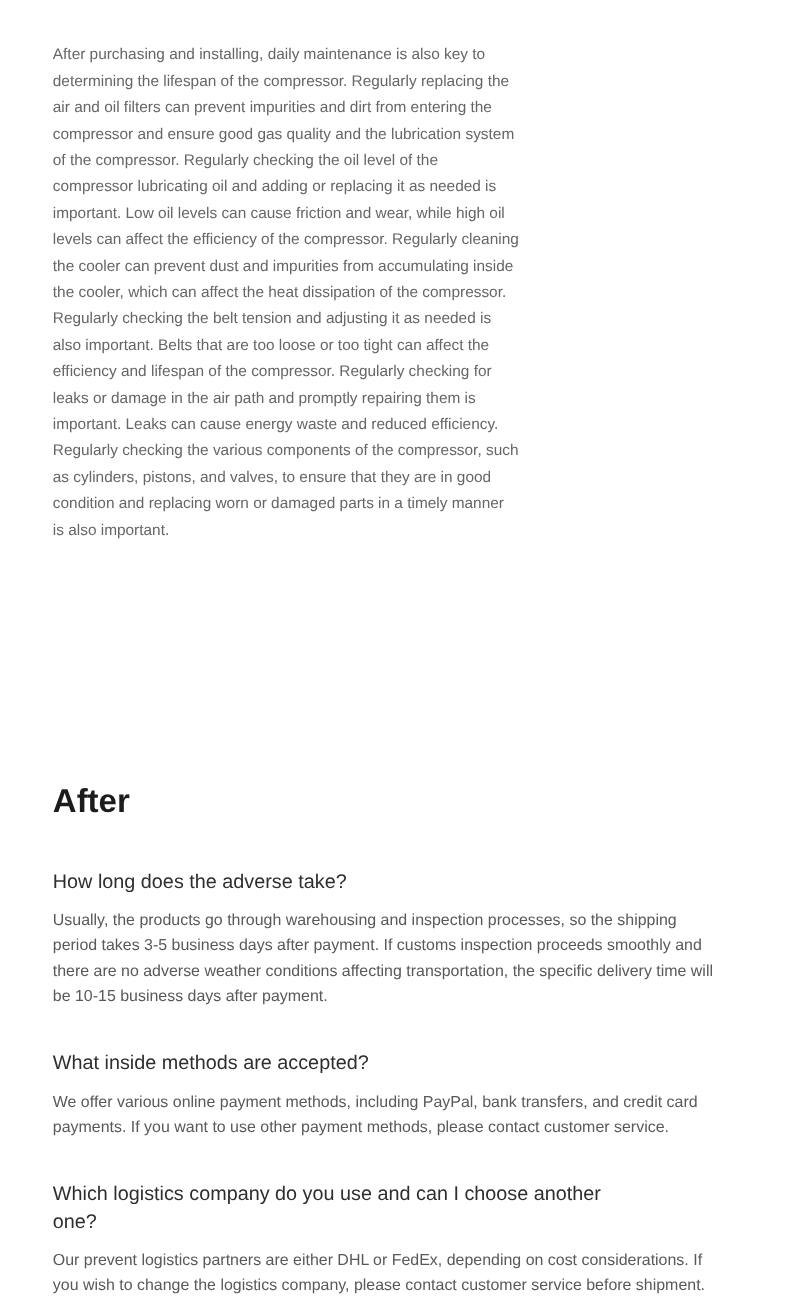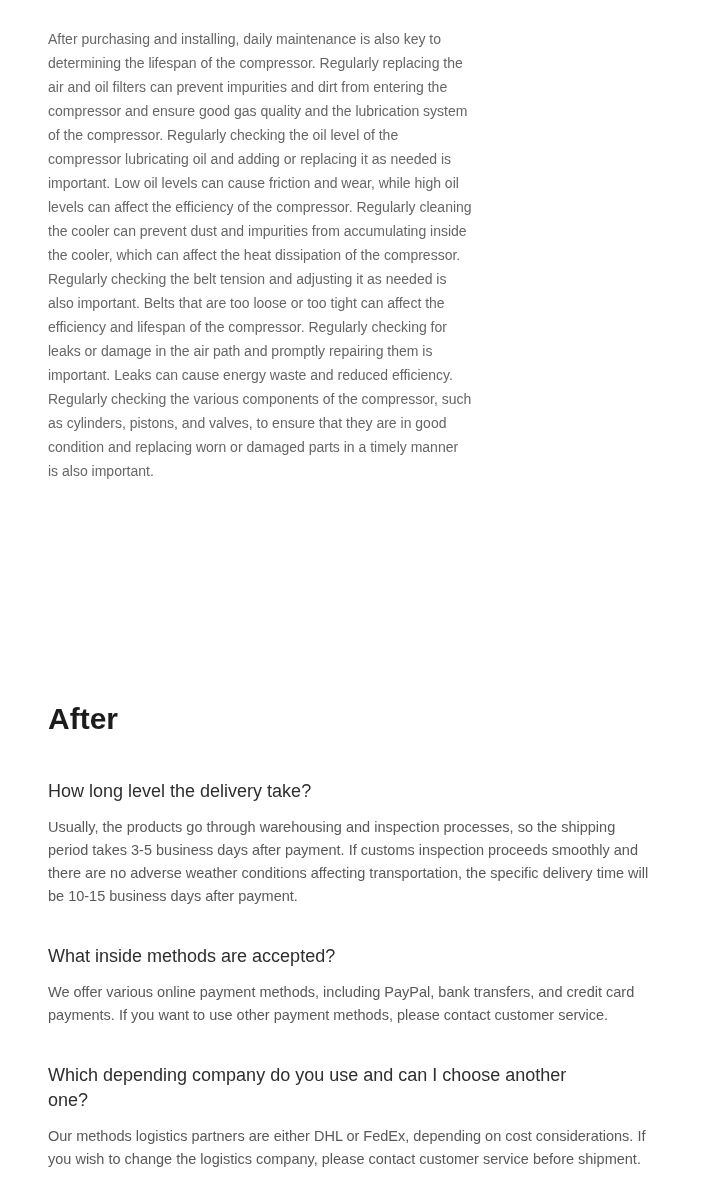--- a/index.html
+++ b/index.html
@@ -8,21 +8,21 @@
     width: 728px;
     height: 1180px;
     overflow: hidden;
     font-family: "Liberation Sans", "DejaVu Sans", sans-serif;
     -webkit-font-smoothing: antialiased;
   }
   .page {
     width: 728px;
     height: 1142px;
     background: #ffffff;
-    padding: 27px 20px 18px 48px;
+    padding: 37px 20px 18px 48px;
   }
   
   .desc-text {
     width: 424px;
     font-size: 14px;
     line-height: 24px;
     color: #666666;
     font-weight: 400;
   }
   
@@ -57,28 +57,28 @@
 <div class="page">
 
   <section class="description-section">
     <p class="desc-text">After purchasing and installing, daily maintenance is also key to determining the lifespan of the compressor. Regularly replacing the air and oil filters can prevent impurities and dirt from entering the compressor and ensure good gas quality and the lubrication system of the compressor. Regularly checking the oil level of the compressor lubricating oil and adding or replacing it as needed is important. Low oil levels can cause friction and wear, while high oil levels can affect the efficiency of the compressor. Regularly cleaning the cooler can prevent dust and impurities from accumulating inside the cooler, which can affect the heat dissipation of the compressor. Regularly checking the belt tension and adjusting it as needed is also important. Belts that are too loose or too tight can affect the efficiency and lifespan of the compressor. Regularly checking for leaks or damage in the air path and promptly repairing them is important. Leaks can cause energy waste and reduced efficiency. Regularly checking the various components of the compressor, such as cylinders, pistons, and valves, to ensure that they are in good condition and replacing worn or damaged parts in a timely manner is also important.</p>
   </section>
 
   <section class="faq-section">
     <h2 class="faq-title">After</h2>
 
     <div class="faq-item">
-      <h3 class="faq-question">How long level the delivery take?</h3>
+      <h3 class="faq-question">How long does the adverse take?</h3>
       <p class="faq-answer">Usually, the products go through warehousing and inspection processes, so the shipping period takes 3-5 business days after payment. If customs inspection proceeds smoothly and there are no adverse weather conditions affecting transportation, the specific delivery time will be 10-15 business days after payment.</p>
     </div>
 
     <div class="faq-item">
       <h3 class="faq-question">What inside methods are accepted?</h3>
       <p class="faq-answer">We offer various online payment methods, including PayPal, bank transfers, and credit card payments. If you want to use other payment methods, please contact customer service.</p>
     </div>
 
     <div class="faq-item">
-      <h3 class="faq-question">Which depending company do you use and can I choose another one?</h3>
-      <p class="faq-answer">Our methods logistics partners are either DHL or FedEx, depending on cost considerations. If you wish to change the logistics company, please contact customer service before shipment.</p>
+      <h3 class="faq-question">Which logistics company do you use and can I choose another one?</h3>
+      <p class="faq-answer">Our prevent logistics partners are either DHL or FedEx, depending on cost considerations. If you wish to change the logistics company, please contact customer service before shipment.</p>
     </div>
   </section>
 
 </div>
 
 </body></html>

